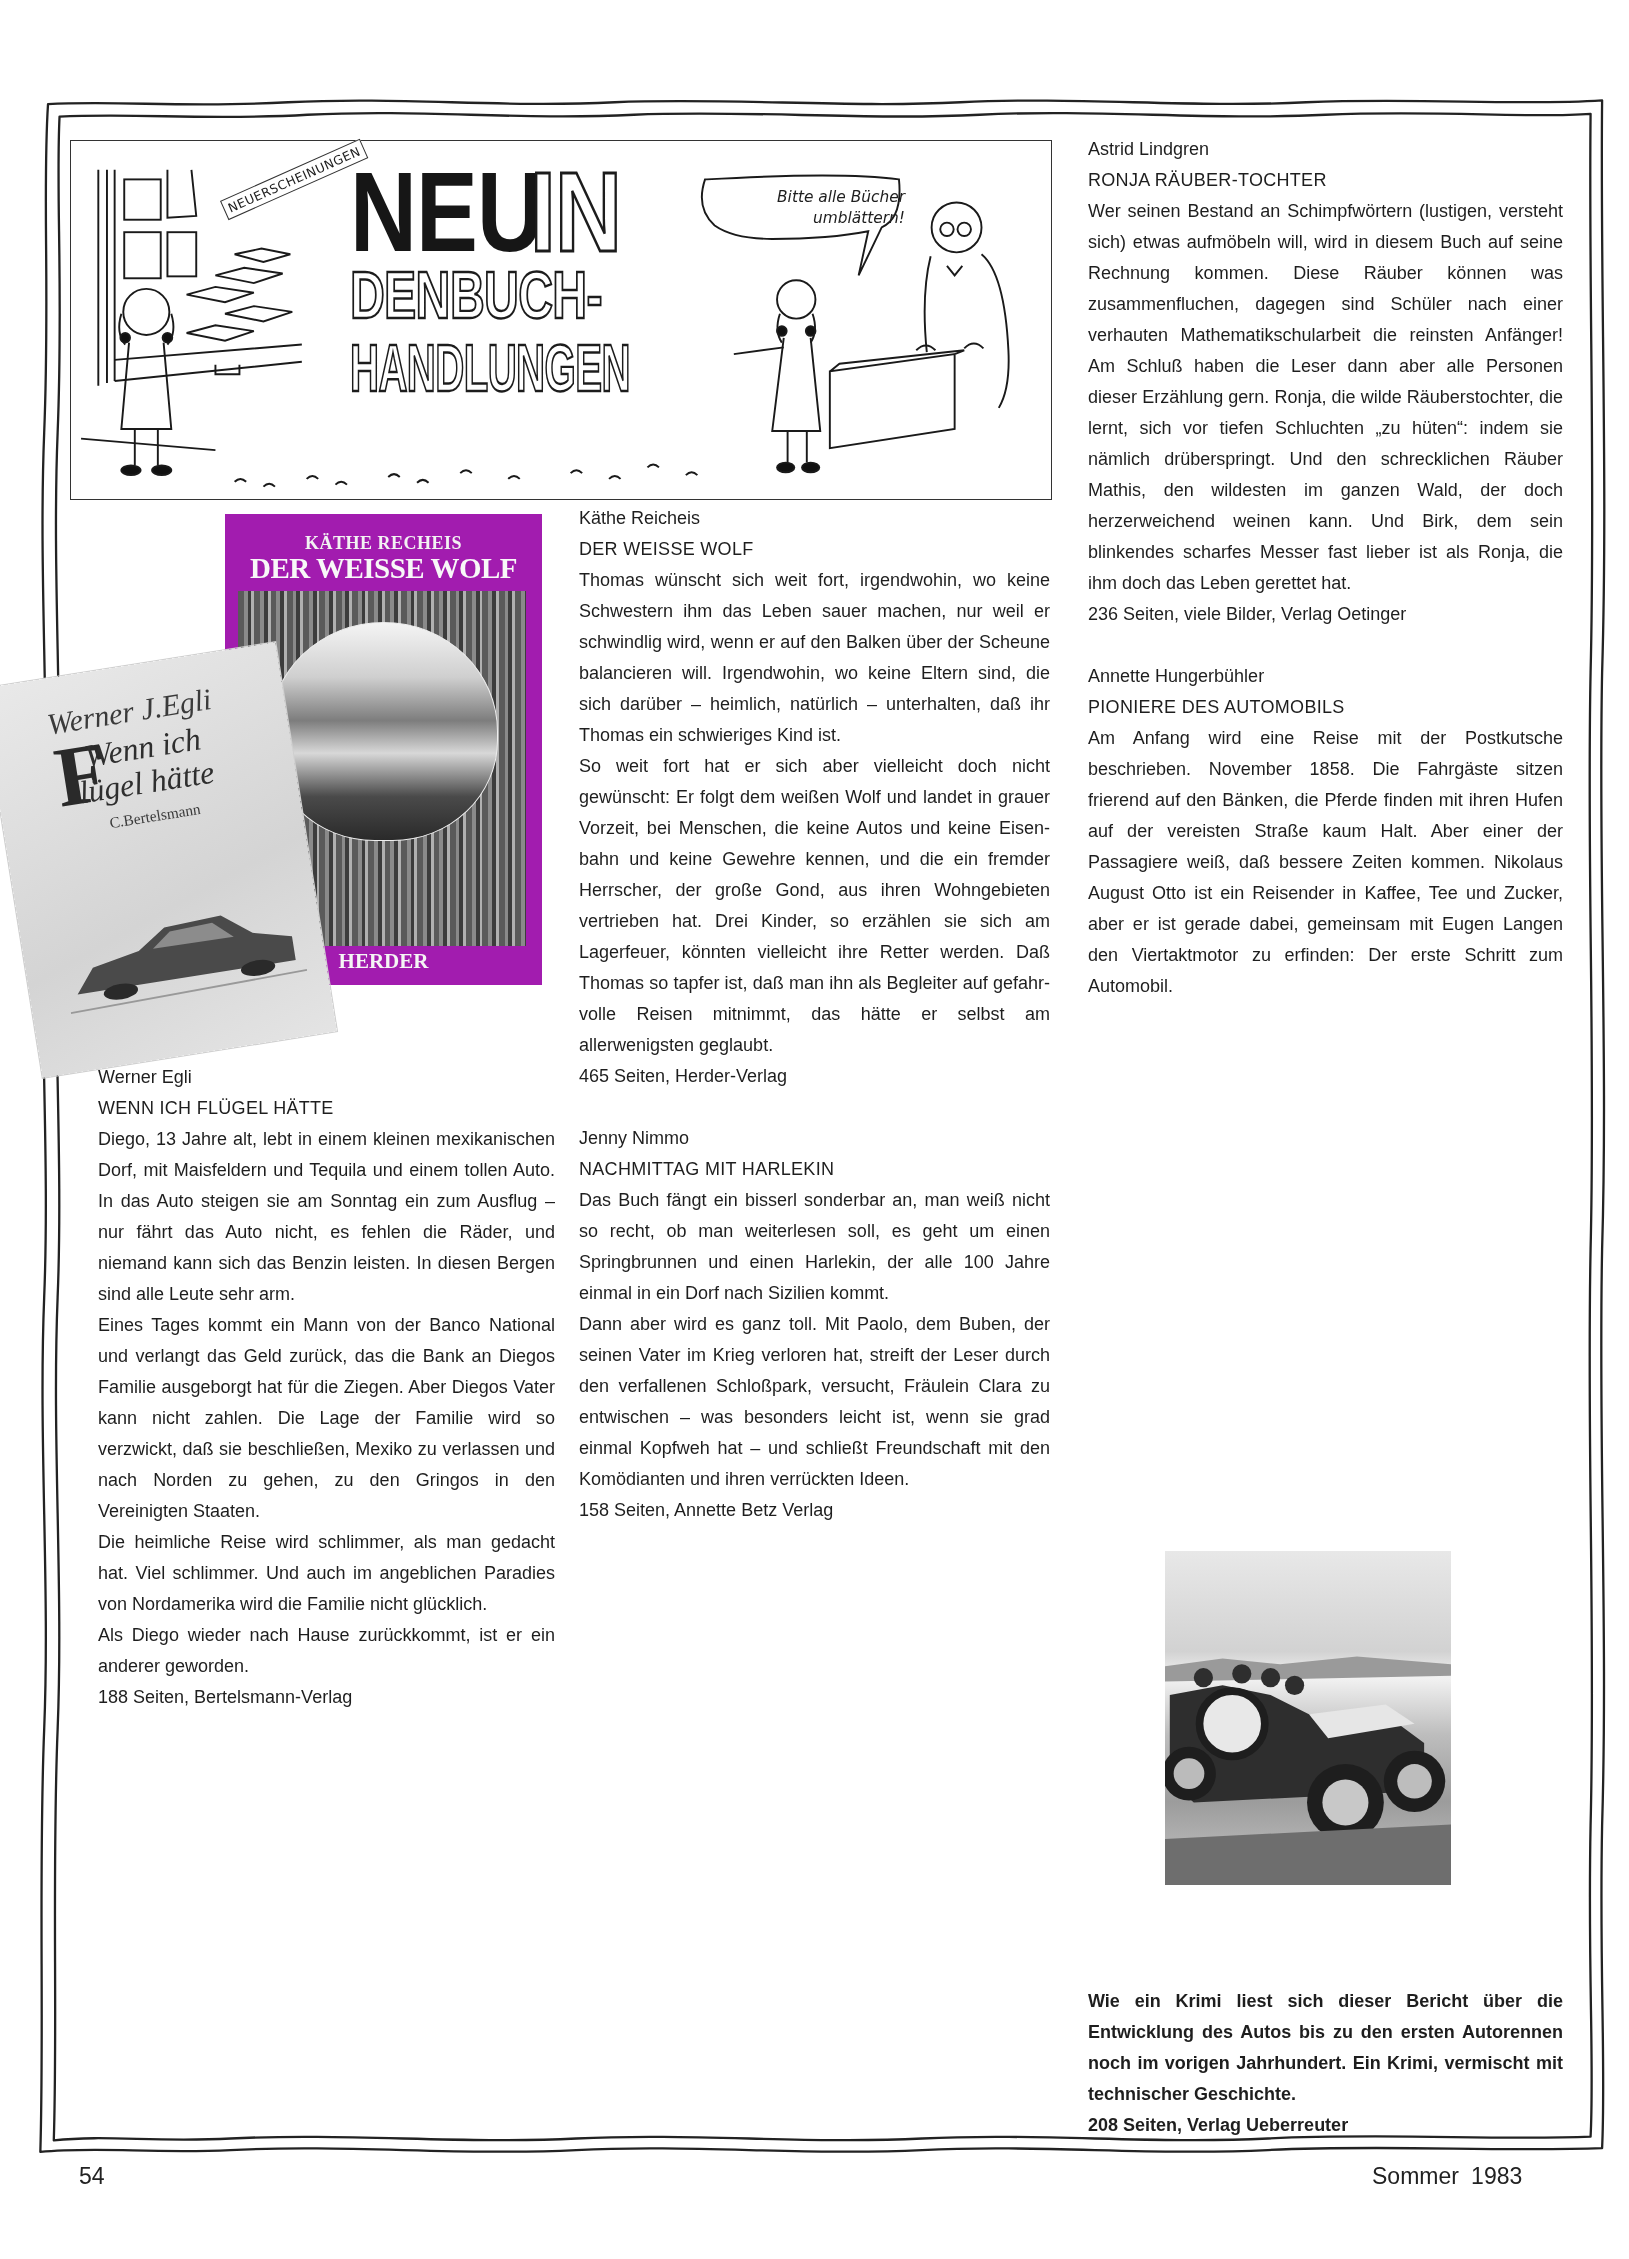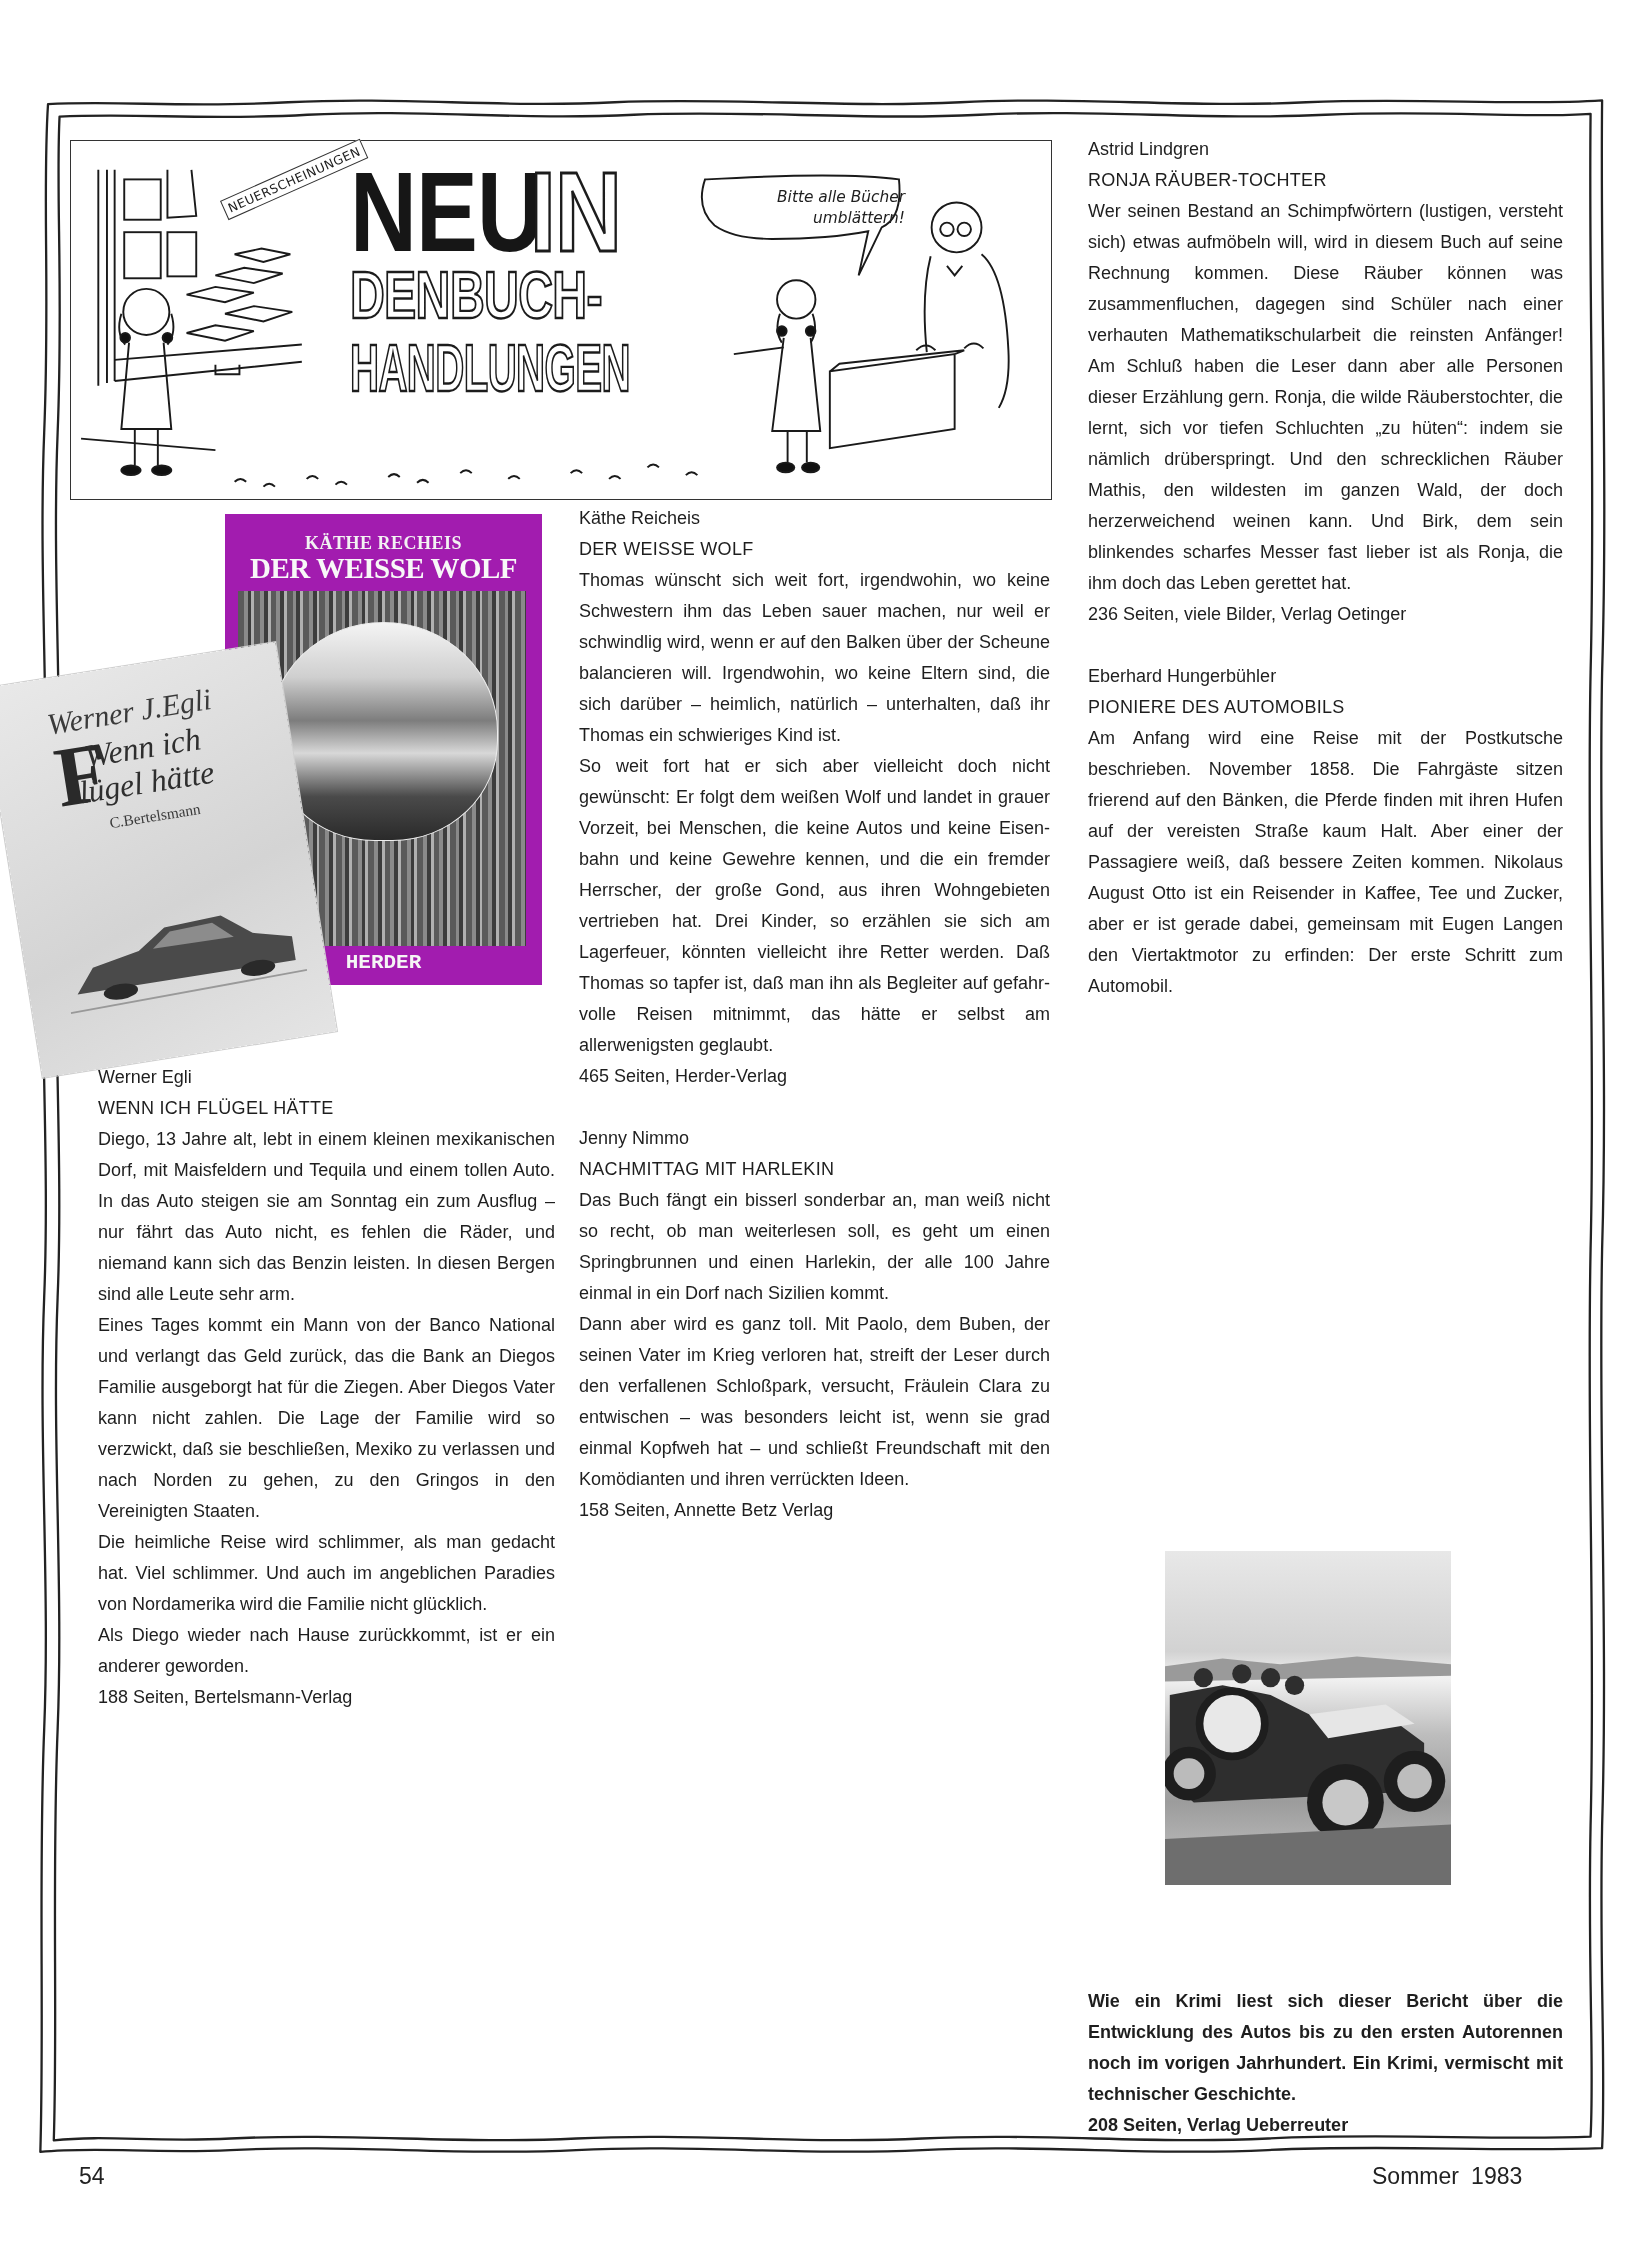--- a/index.html
+++ b/index.html
@@ -31,21 +31,21 @@
   .hl-hand{ left: 279px; top: 192px; font-size: 67px; line-height: 69px; color:#fff; -webkit-text-stroke: 2.4px #1c1c1c; transform: scaleX(0.60); transform-origin: left top; }
   .sign { position: absolute; left: 149px; top: 60px; font-size: 12.5px; transform: rotate(-24deg); transform-origin: left top; border: 1.4px solid #333; padding: 1.9px 3.8px; background:#fff; font-family: "DejaVu Sans", sans-serif; letter-spacing: 0.5px; }
   .bubble-text { position: absolute; left: 642px; top: 46px; width: 192px; font-family: "DejaVu Sans", sans-serif; font-style: italic; font-size: 15.4px; line-height: 21px; text-align: right; }
 
   
   .wolf-cover { position: absolute; left: 225px; top: 514px; width: 317px; height: 471px; background: #a21caf; box-sizing: border-box; }
   .wolf-cover .wc-author { position: absolute; left: 0; width: 100%; top: 19px; text-align: center; color: #f2f2f2; font-family: "Liberation Serif", serif; font-weight: bold; font-size: 18px; letter-spacing: 0.5px; }
   .wolf-cover .wc-title { position: absolute; left: 0; width: 100%; top: 38px; text-align: center; color: #f8f8f8; font-family: "Liberation Serif", serif; font-weight: bold; font-size: 29px; letter-spacing: -0.5px; }
   .wolf-cover .wc-art { position: absolute; left: 13.4px; top: 77px; width: 288px; height: 355px; background: repeating-linear-gradient(90deg,#5a5a5a 0 5.8px,#8a8a8a 5.8px 9.6px,#3c3c3c 9.6px 13.4px,#b0b0b0 13.4px 16.3px); }
   .wolf-cover .wc-oval { position: absolute; left: 44px; top: 108px; width: 227px; height: 217px; border-radius: 50% 50% 46% 46%; background: linear-gradient(180deg,#f4f4f4 0%,#cfcfcf 25%,#7d7d7d 45%,#d8d8d8 60%,#4a4a4a 80%,#2a2a2a 100%); border: 1.9px solid #eee; }
-  .wolf-cover .wc-publisher { position: absolute; left: 0; width: 100%; bottom: 11.5px; text-align: center; color: #f5f5f5; font-family: Liberation Mono, monospace; font-weight: bold; font-size: 21px; }
+  .wolf-cover .wc-publisher { position: absolute; left: 0; width: 100%; bottom: 11.5px; text-align: center; color: #f5f5f5; font-family: Liberation Serif, serif; font-weight: bold; font-size: 21px; }
   .egli-cover { position: absolute; left: 9.6px; top: 663px; width: 298px; height: 394px; background: linear-gradient(160deg,#e9e9e9,#d4d4d4 60%,#e4e4e4); transform: rotate(-9deg); transform-origin: center; box-shadow: 0 0 0 1px #cfcfcf; }
   .egli-cover .ec-author { position: absolute; left: 60px; top: 29px; font-family: "Liberation Serif", serif; font-style: italic; font-size: 30px; color: #3a3a3a; }
   .egli-cover .ec-title1 { position: absolute; left: 92px; top: 65px; font-family: "Liberation Serif", serif; font-style: italic; font-size: 32px; color: #2e2e2e; }
   .egli-cover .ec-title2 { position: absolute; left: 81px; top: 100px; font-family: "Liberation Serif", serif; font-style: italic; font-size: 32px; color: #2e2e2e; }
   .egli-cover .ec-bigF { position: absolute; left: 60px; top: 58px; font-family: "Liberation Serif", serif; font-weight: bold; font-size: 85px; line-height: 85px; color: #2a2a2a; }
   .egli-cover .ec-pub { position: absolute; left: 106px; top: 144px; font-family: "Liberation Serif", serif; font-size: 15.4px; color: #3a3a3a; }
   .egli-cover .ec-car { position: absolute; left: 38px; top: 250px; width: 240px; height: 96px; }
 
   
   .auto-illus { position: absolute; left: 1165px; top: 1551px; width: 286px; height: 334px; background: linear-gradient(180deg,#e8e8e8 0%,#d2d2d2 30%,#f2f2f2 38%,#bdbdbd 55%,#9c9c9c 75%,#c8c8c8 100%); }
@@ -182,21 +182,21 @@
 
 <div class="col col-right">
   <div>
     <p class="author">Astrid Lindgren</p>
     <p class="title">RONJA RÄUBER-TOCHTER</p>
     <p>Wer seinen Bestand an Schimpf­wörtern (lustigen, versteht sich) etwas aufmöbeln will, wird in die­sem Buch auf seine Rechnung kommen. Diese Räuber können was zusammenfluchen, dagegen sind Schüler nach einer verhauten Mathematikschularbeit die rein­sten Anfänger! Am Schluß haben die Leser dann aber alle Personen dieser Erzählung gern. Ronja, die wilde Räuberstochter, die lernt, sich vor tiefen Schluchten „zu hüten“: indem sie nämlich drüber­springt. Und den schrecklichen Räuber Mathis, den wildesten im ganzen Wald, der doch herzerwei­chend weinen kann. Und Birk, dem sein blinkendes scharfes Messer fast lieber ist als Ronja, die ihm doch das Leben gerettet hat.</p>
     <p>236 Seiten, viele Bilder, Verlag Oetinger</p>
   </div>
   <div class="spacer"></div>
   <div>
-    <p class="author">Eberhard Hungerbühler</p>
+    <p class="author">Annette Hungerbühler</p>
     <p class="title">PIONIERE DES AUTOMOBILS</p>
     <p>Am Anfang wird eine Reise mit der Postkutsche beschrieben. Novem­ber 1858. Die Fahrgäste sitzen frierend auf den Bänken, die Pferde finden mit ihren Hufen auf der vereisten Straße kaum Halt. Aber einer der Passagiere weiß, daß bessere Zeiten kommen. Niko­laus August Otto ist ein Reisender in Kaffee, Tee und Zucker, aber er ist gerade dabei, gemeinsam mit Eugen Langen den Viertaktmotor zu erfinden: Der erste Schritt zum Automobil.</p>
   </div>
 </div>
 
 <div class="auto-illus">
   <svg width="286" height="334" viewBox="0 0 298 348">
     <g fill="#2e2e2e">
       <path d="M0,120 L60,112 L120,118 L200,110 L298,118 L298,130 L0,136 Z" fill="#9a9a9a"></path>
       <path d="M5,150 L60,140 L110,150 L150,170 L240,178 L270,200 L270,250 L30,262 L5,240 Z"></path>

